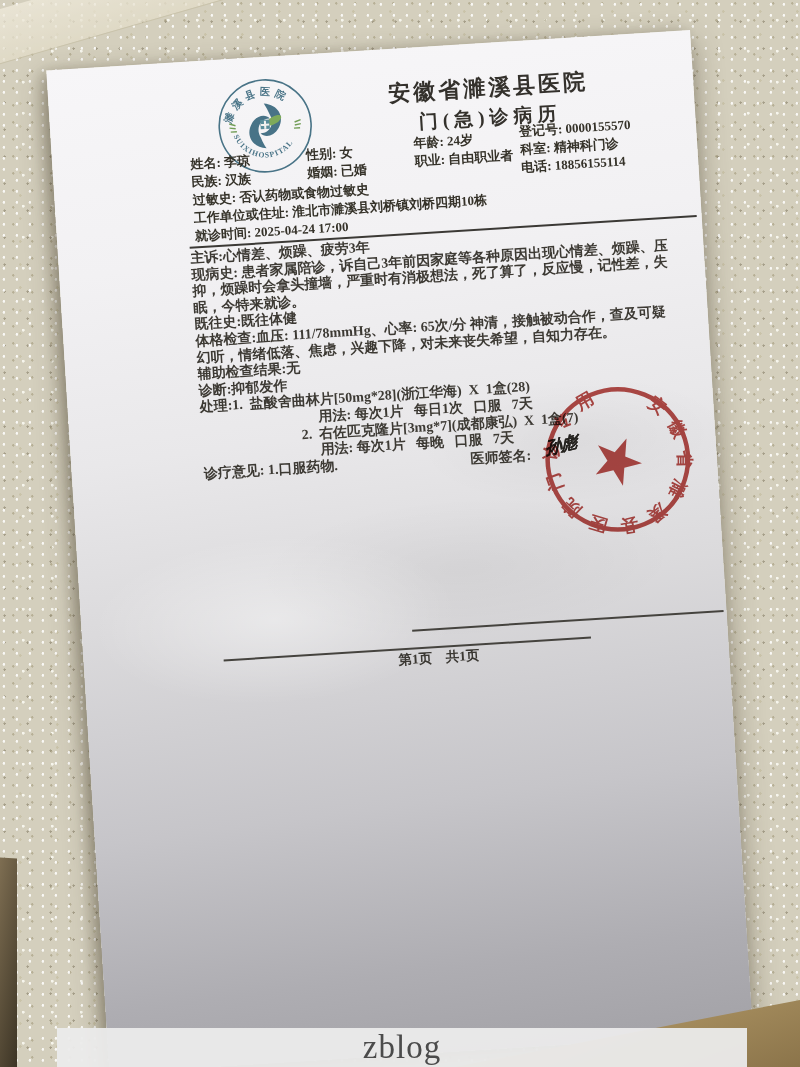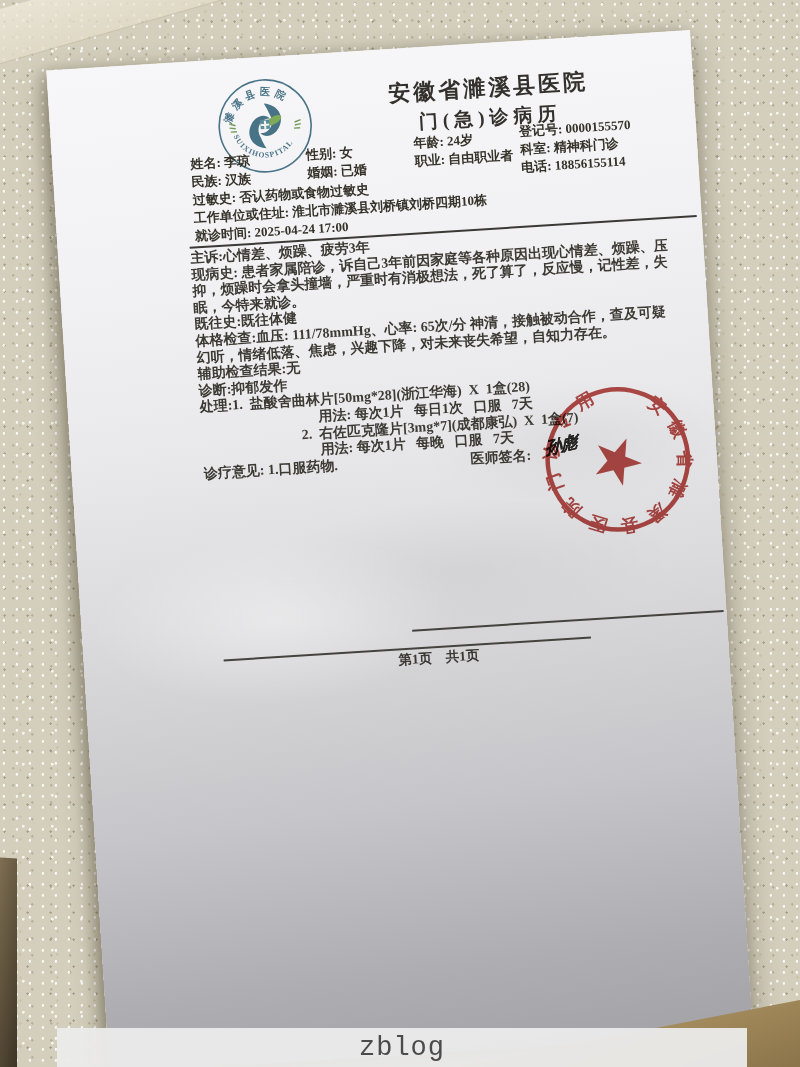--- a/index.html
+++ b/index.html
@@ -73,22 +73,22 @@
   
   .f-lineA{position:absolute;left:330px;top:573px;width:312px;height:1.5px;background:#45433e;}
   .f-lineB{position:absolute;left:140px;top:591px;width:368px;height:1.5px;background:#45433e;}
   .f-page{position:absolute;left:255px;top:594px;width:200px;text-align:center;
     font-size:13.5px;font-weight:bold;color:#3b3833;white-space:pre-wrap;}
 
   
   .wm-bar{position:absolute;left:57px;top:1028px;width:690px;height:39px;
     background:rgba(235,235,235,.95);z-index:10;display:flex;
     align-items:center;justify-content:center;}
-  .wm-text{font-family:Liberation Mono, monospace;
-    font-size:27px;color:#4b4b4b;letter-spacing:1px;}
+  .wm-text{font-family:Liberation Serif, serif;
+    font-size:33px;color:#4b4b4b;letter-spacing:1px;}
 </style>
 </head>
 <body>
 
 <div class="desk"></div>
 <div class="band"></div>
 
 <div class="paper">
   <div class="content">
 

